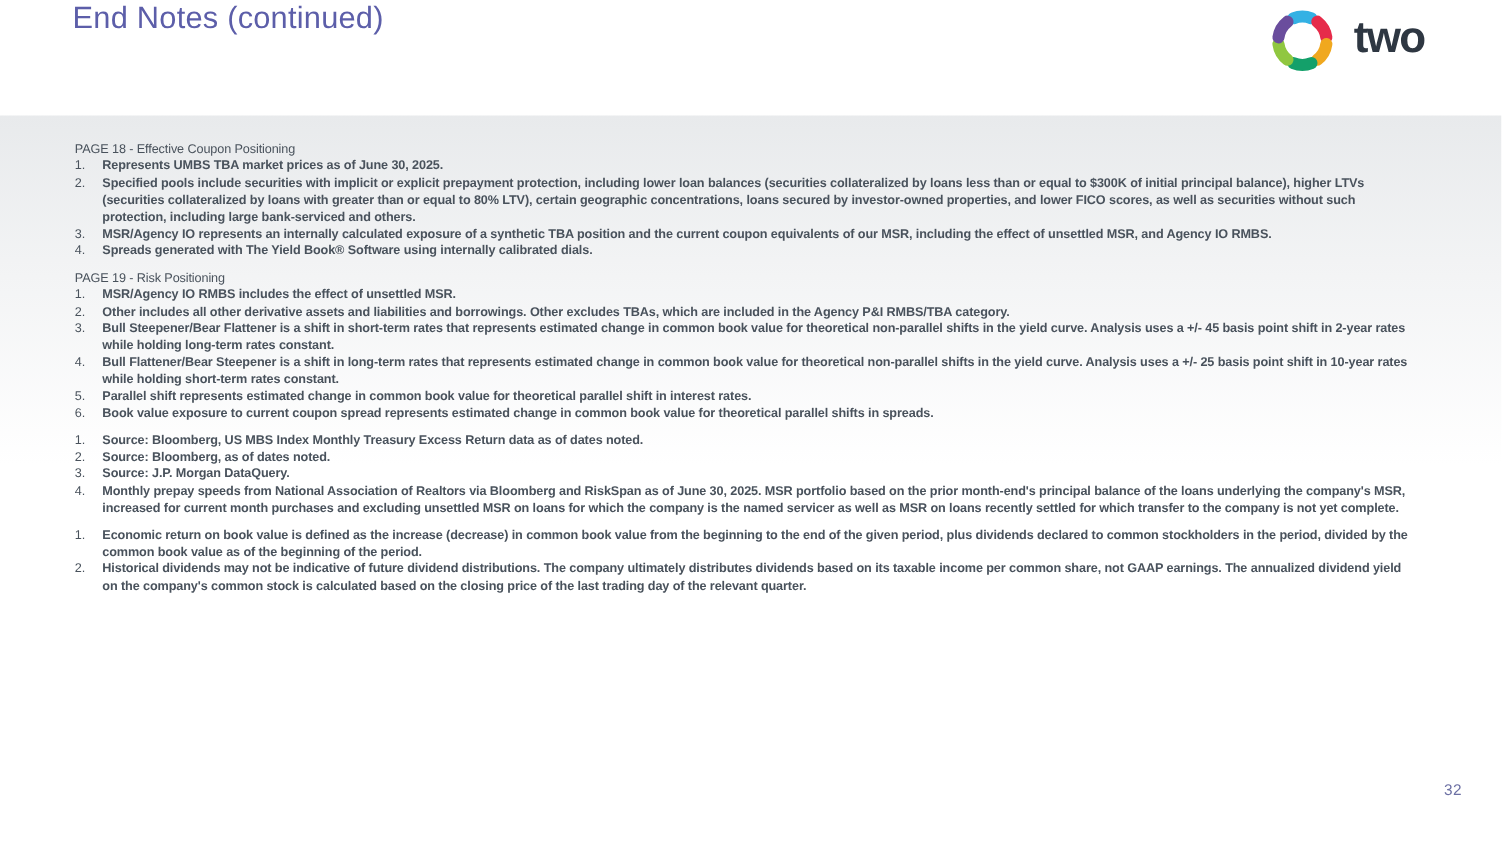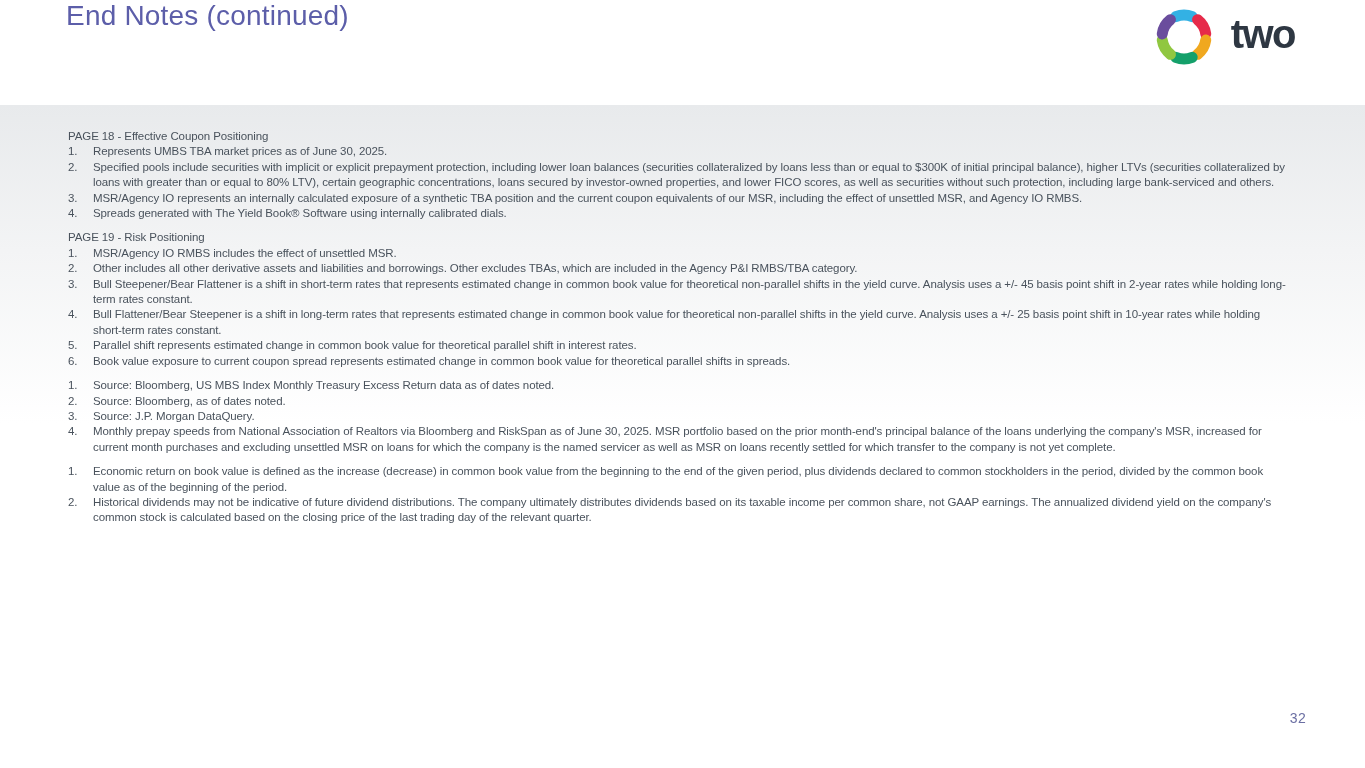--- a/index.html
+++ b/index.html
@@ -45,23 +45,23 @@
     font-size:11.5px;line-height:15.4px;color:var(--heading-color);
     font-weight:400;letter-spacing:-0.1px;
   }
   ol.note-list{list-style:none;}
   .note-item{
     display:grid;grid-template-columns:25px 1fr;
     font-size:11.5px;line-height:15.4px;letter-spacing:-0.1px;
     color:var(--body-color);
   }
   .note-item .num{grid-column:1;}
-  .note-item .txt{grid-column:2;}
+  .note-item .txt{grid-column:2;font-weight:bold;}
   .page-number{
-    position:absolute;right:59px;bottom:42px;
+    position:absolute;right:36px;bottom:42px;
     font-size:14px;color:var(--page-number-color);letter-spacing:0.3px;
   }
 </style>
 </head>
 <body>
 
 <div class="slide">
 
   <div class="header">
     <h1 class="slide-title">End Notes (continued)</h1>

